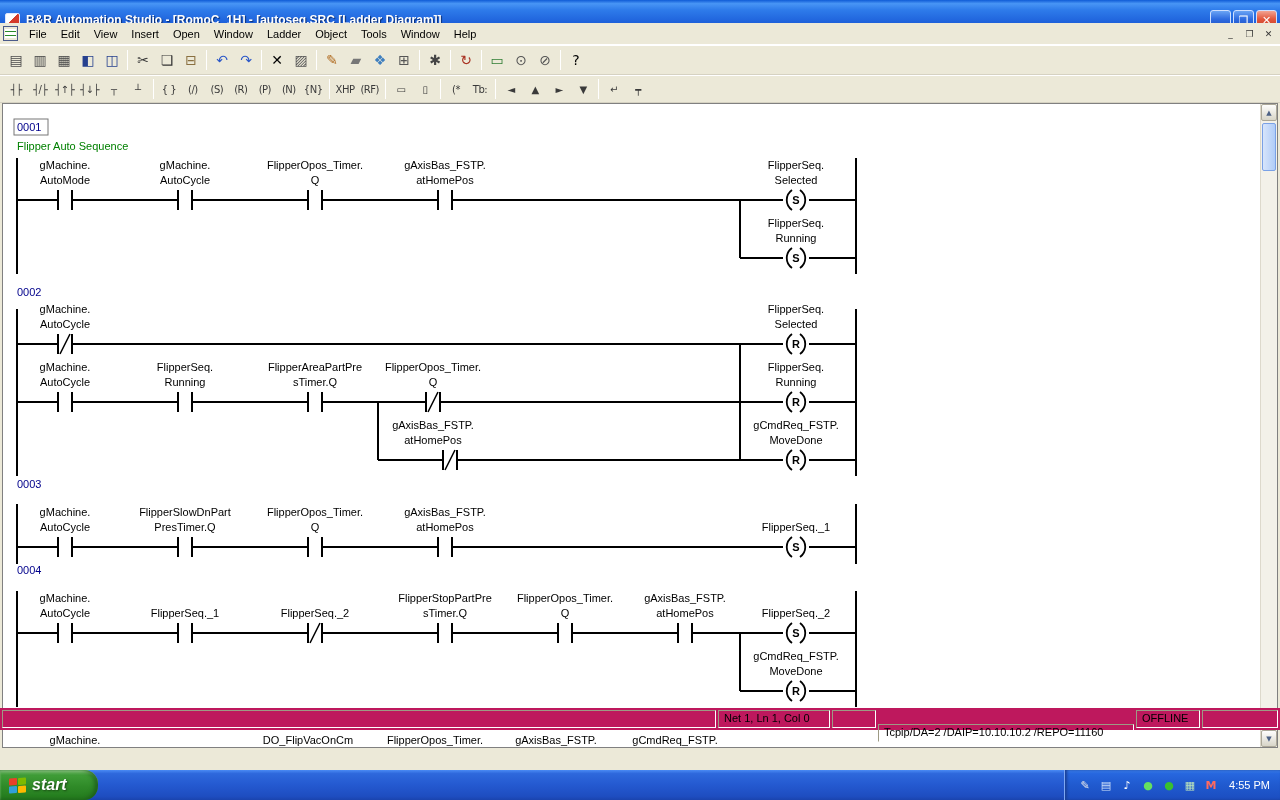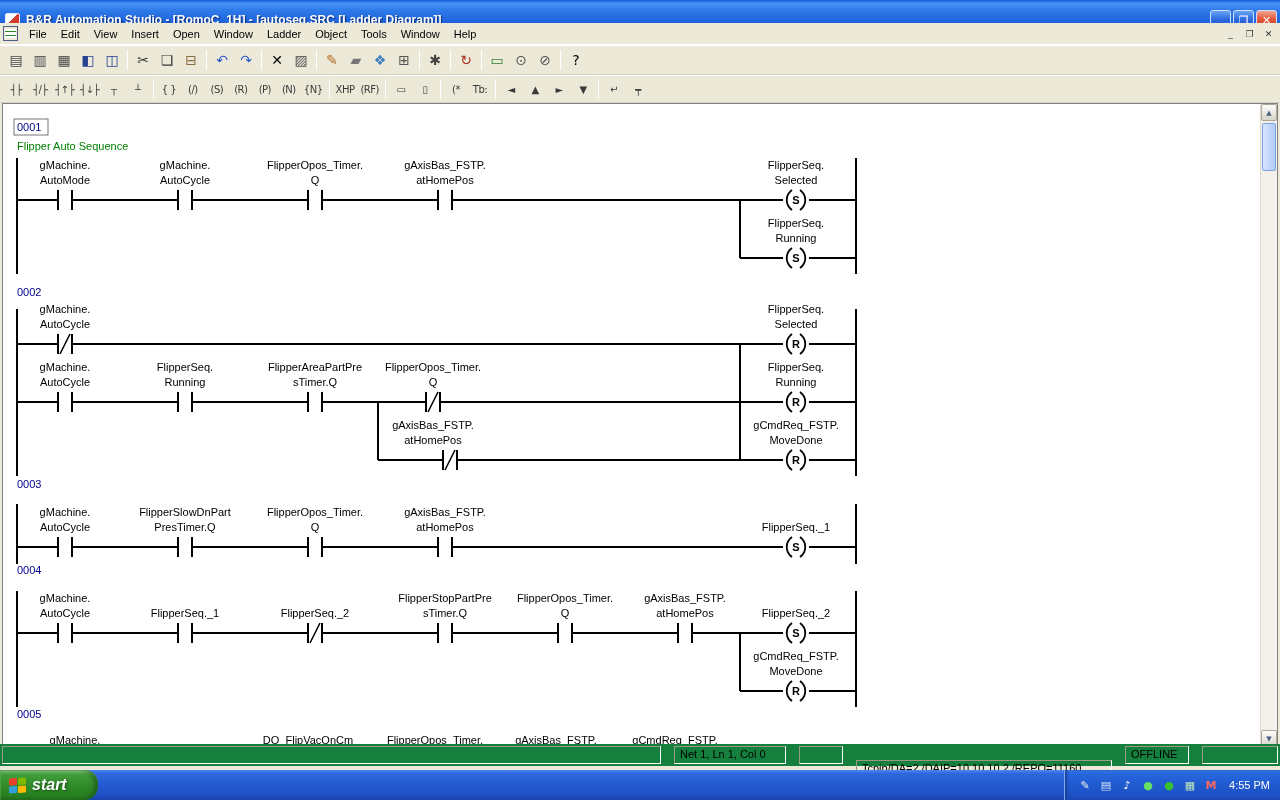--- a/index.html
+++ b/index.html
@@ -47,21 +47,21 @@
   .num-box{fill:none;stroke:#777;stroke-width:1}
 
   
   .vscroll{position:absolute;right:0;top:0;width:17px;height:100%;background:#F3F1E9;border-left:1px solid #DDD9CC}
   .sb-btn{position:absolute;left:0;right:0;height:17px;background:linear-gradient(180deg,#FEFEFD,#D8D5C8);border:1px solid #ACA899;border-radius:2px;
     display:flex;align-items:center;justify-content:center;font-size:7px;color:#4D6185;font-family:"DejaVu Sans",sans-serif}
   .sb-up{top:0}.sb-down{bottom:0}
   .sb-thumb{position:absolute;left:1px;right:1px;top:19px;height:48px;background:linear-gradient(90deg,#D7E5FB,#B0CCF8);border:1px solid #7AA1E6;border-radius:2px}
 
   
-  .statusbar{position:absolute;left:0;right:0;top:744px;height:22px;background:#15803d;display:flex;align-items:center;padding:0 2px;gap:13px}
+  .statusbar{position:absolute;left:0;right:0;top:708px;height:22px;background:#be185d;display:flex;align-items:center;padding:0 2px;gap:2px}
   .panel{height:18px;border:1px solid;border-color:#9D9A84 #FFF #FFF #9D9A84;font-size:11px;line-height:15px;padding:0 5px;color:#000;overflow:hidden;white-space:nowrap}
 
   
   .taskbar{position:absolute;left:0;right:0;top:770px;height:30px;display:flex;align-items:flex-start;
     background:linear-gradient(180deg,#4A8AF4 0%,#2E68DC 12%,#2459D0 50%,#1E4DC0 88%,#1A44AE 100%)}
   .start-btn{height:30px;width:98px;border-radius:0 14px 14px 0;display:flex;align-items:center;padding-left:9px;gap:6px;flex:0 0 auto;
     background:linear-gradient(180deg,#74BE6C 0%,#3F9C37 18%,#2F8A28 55%,#237A1D 100%);
     box-shadow:inset -3px 0 5px #1c5c18,inset 0 2px 2px #9fdc96;color:#fff;font-weight:bold;font-style:italic;font-size:16px;text-shadow:1px 1px 2px #1a4a14}
   .win-flag{width:17px;height:15px;display:grid;grid-template-columns:1fr 1fr;grid-template-rows:1fr 1fr;gap:1px;transform:skewY(-4deg)}
   .win-flag i{border-radius:1px}

